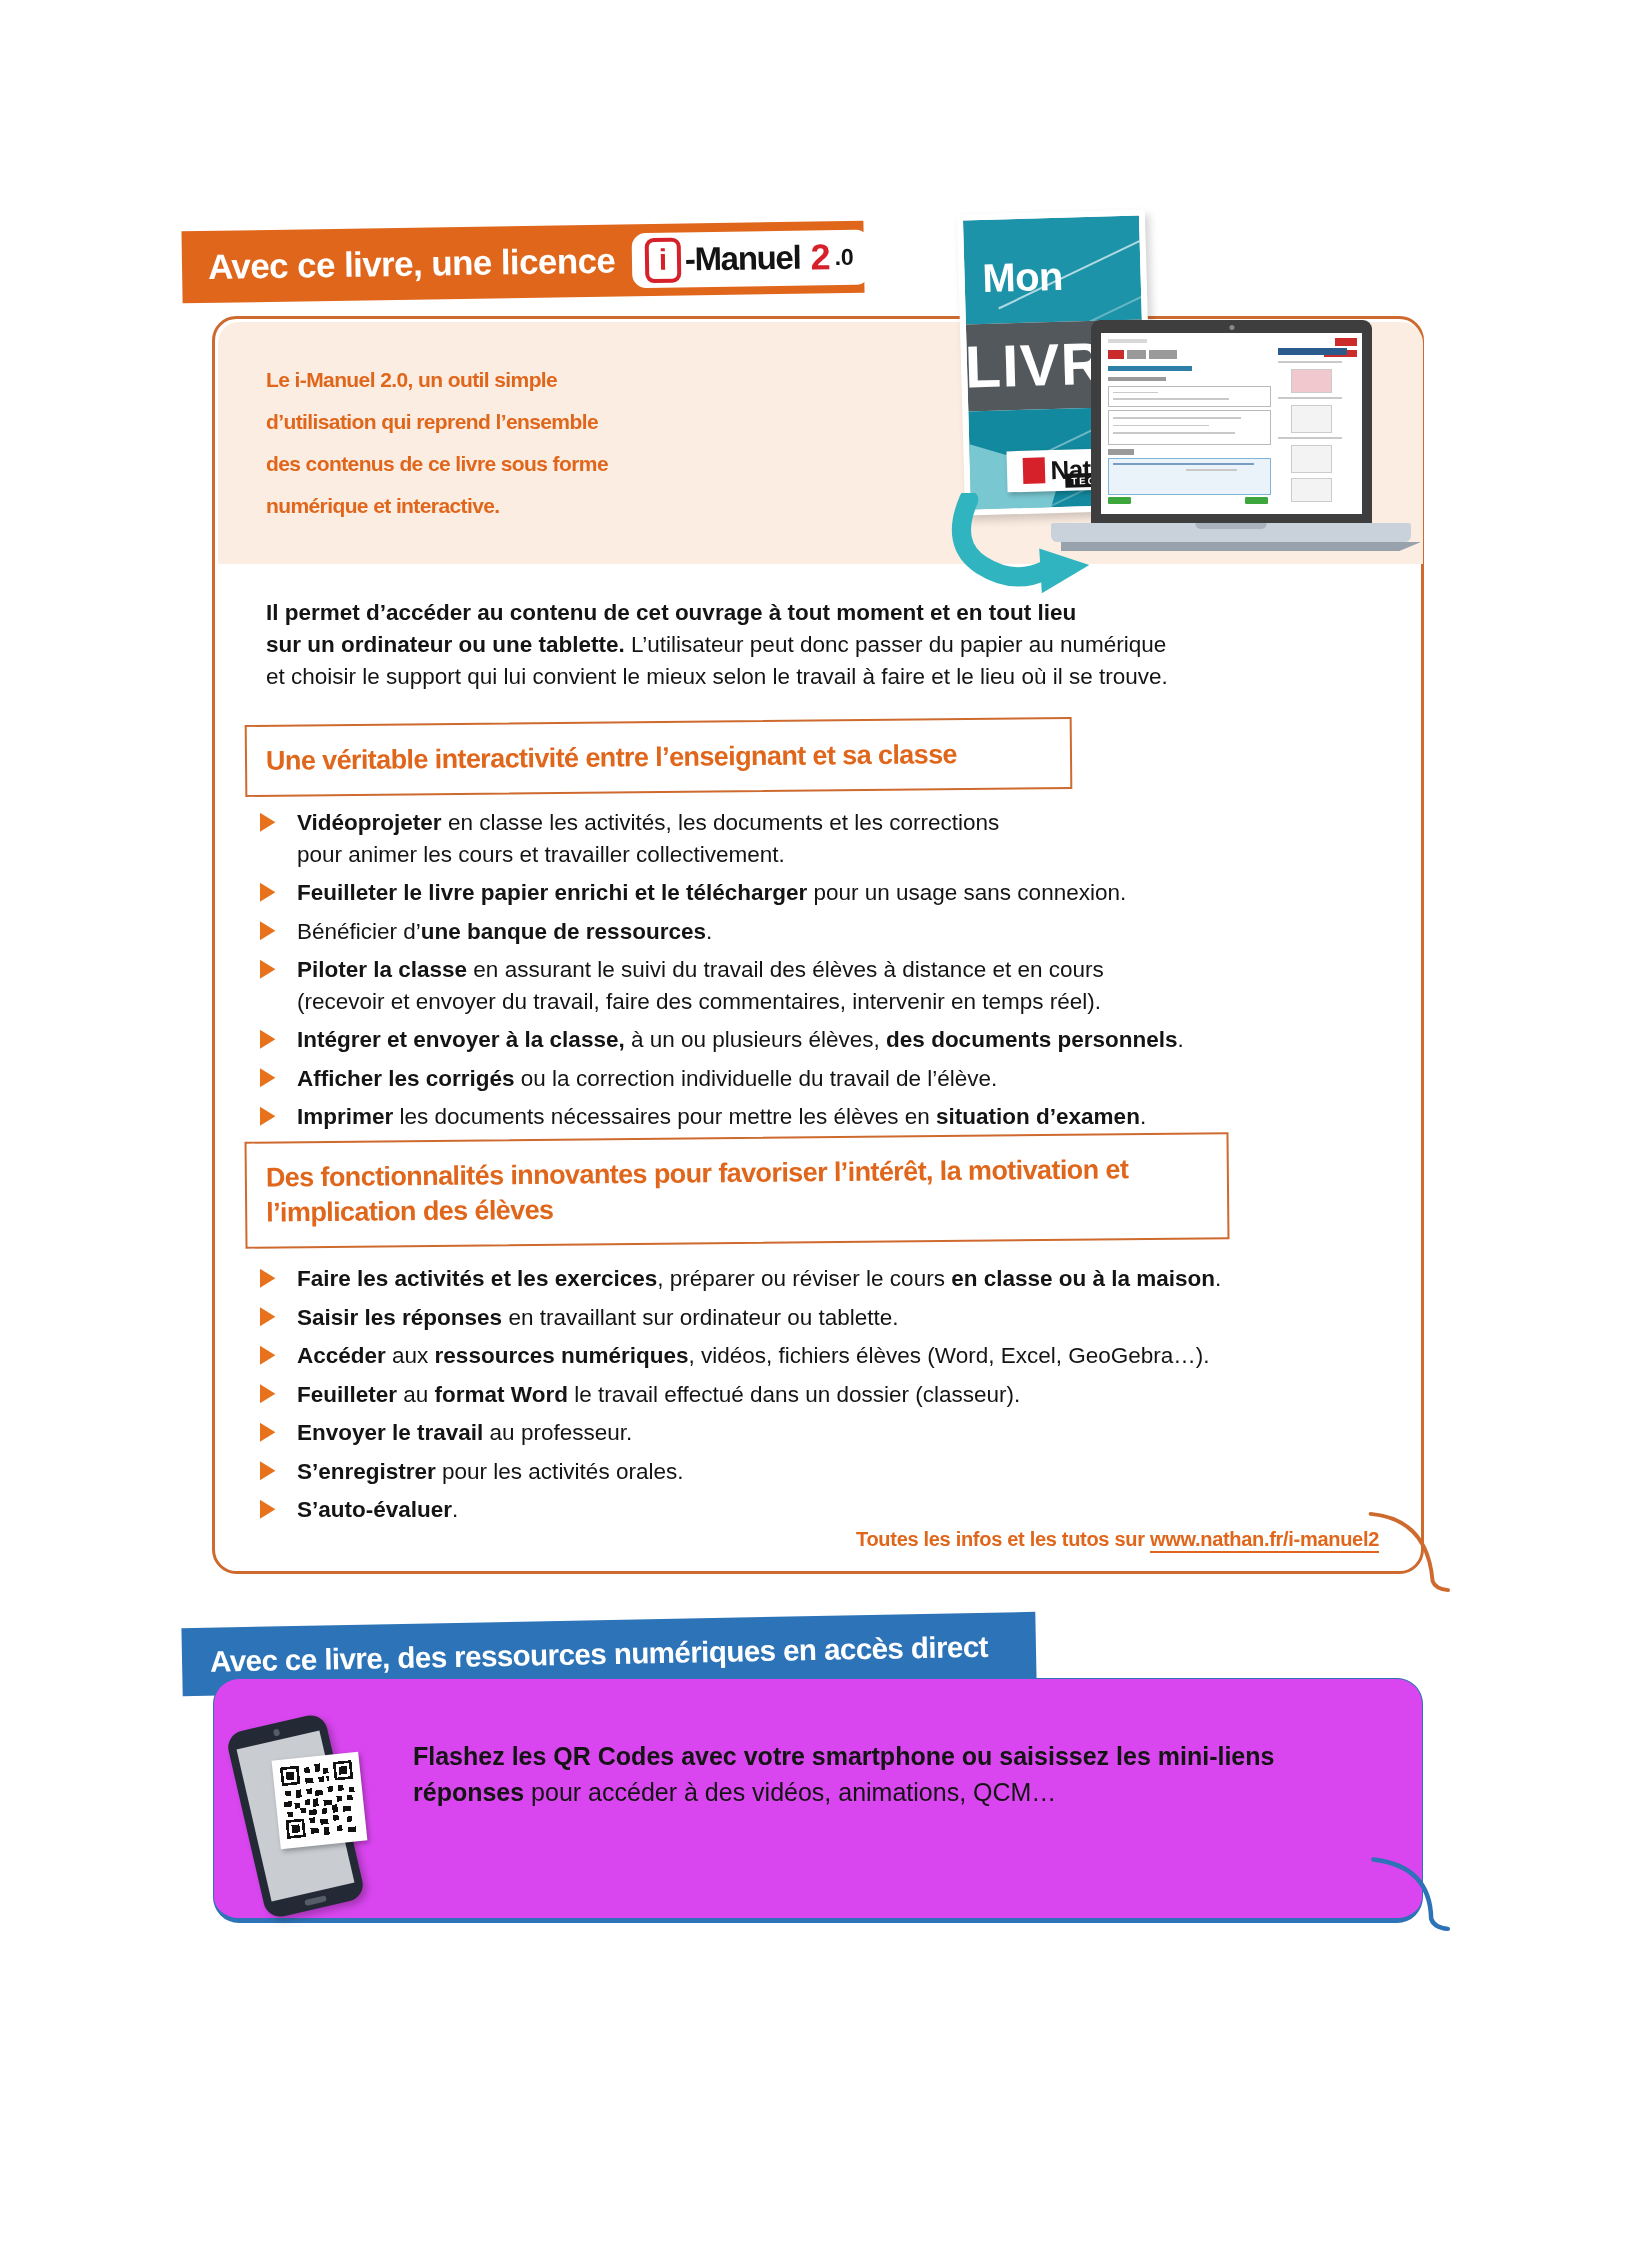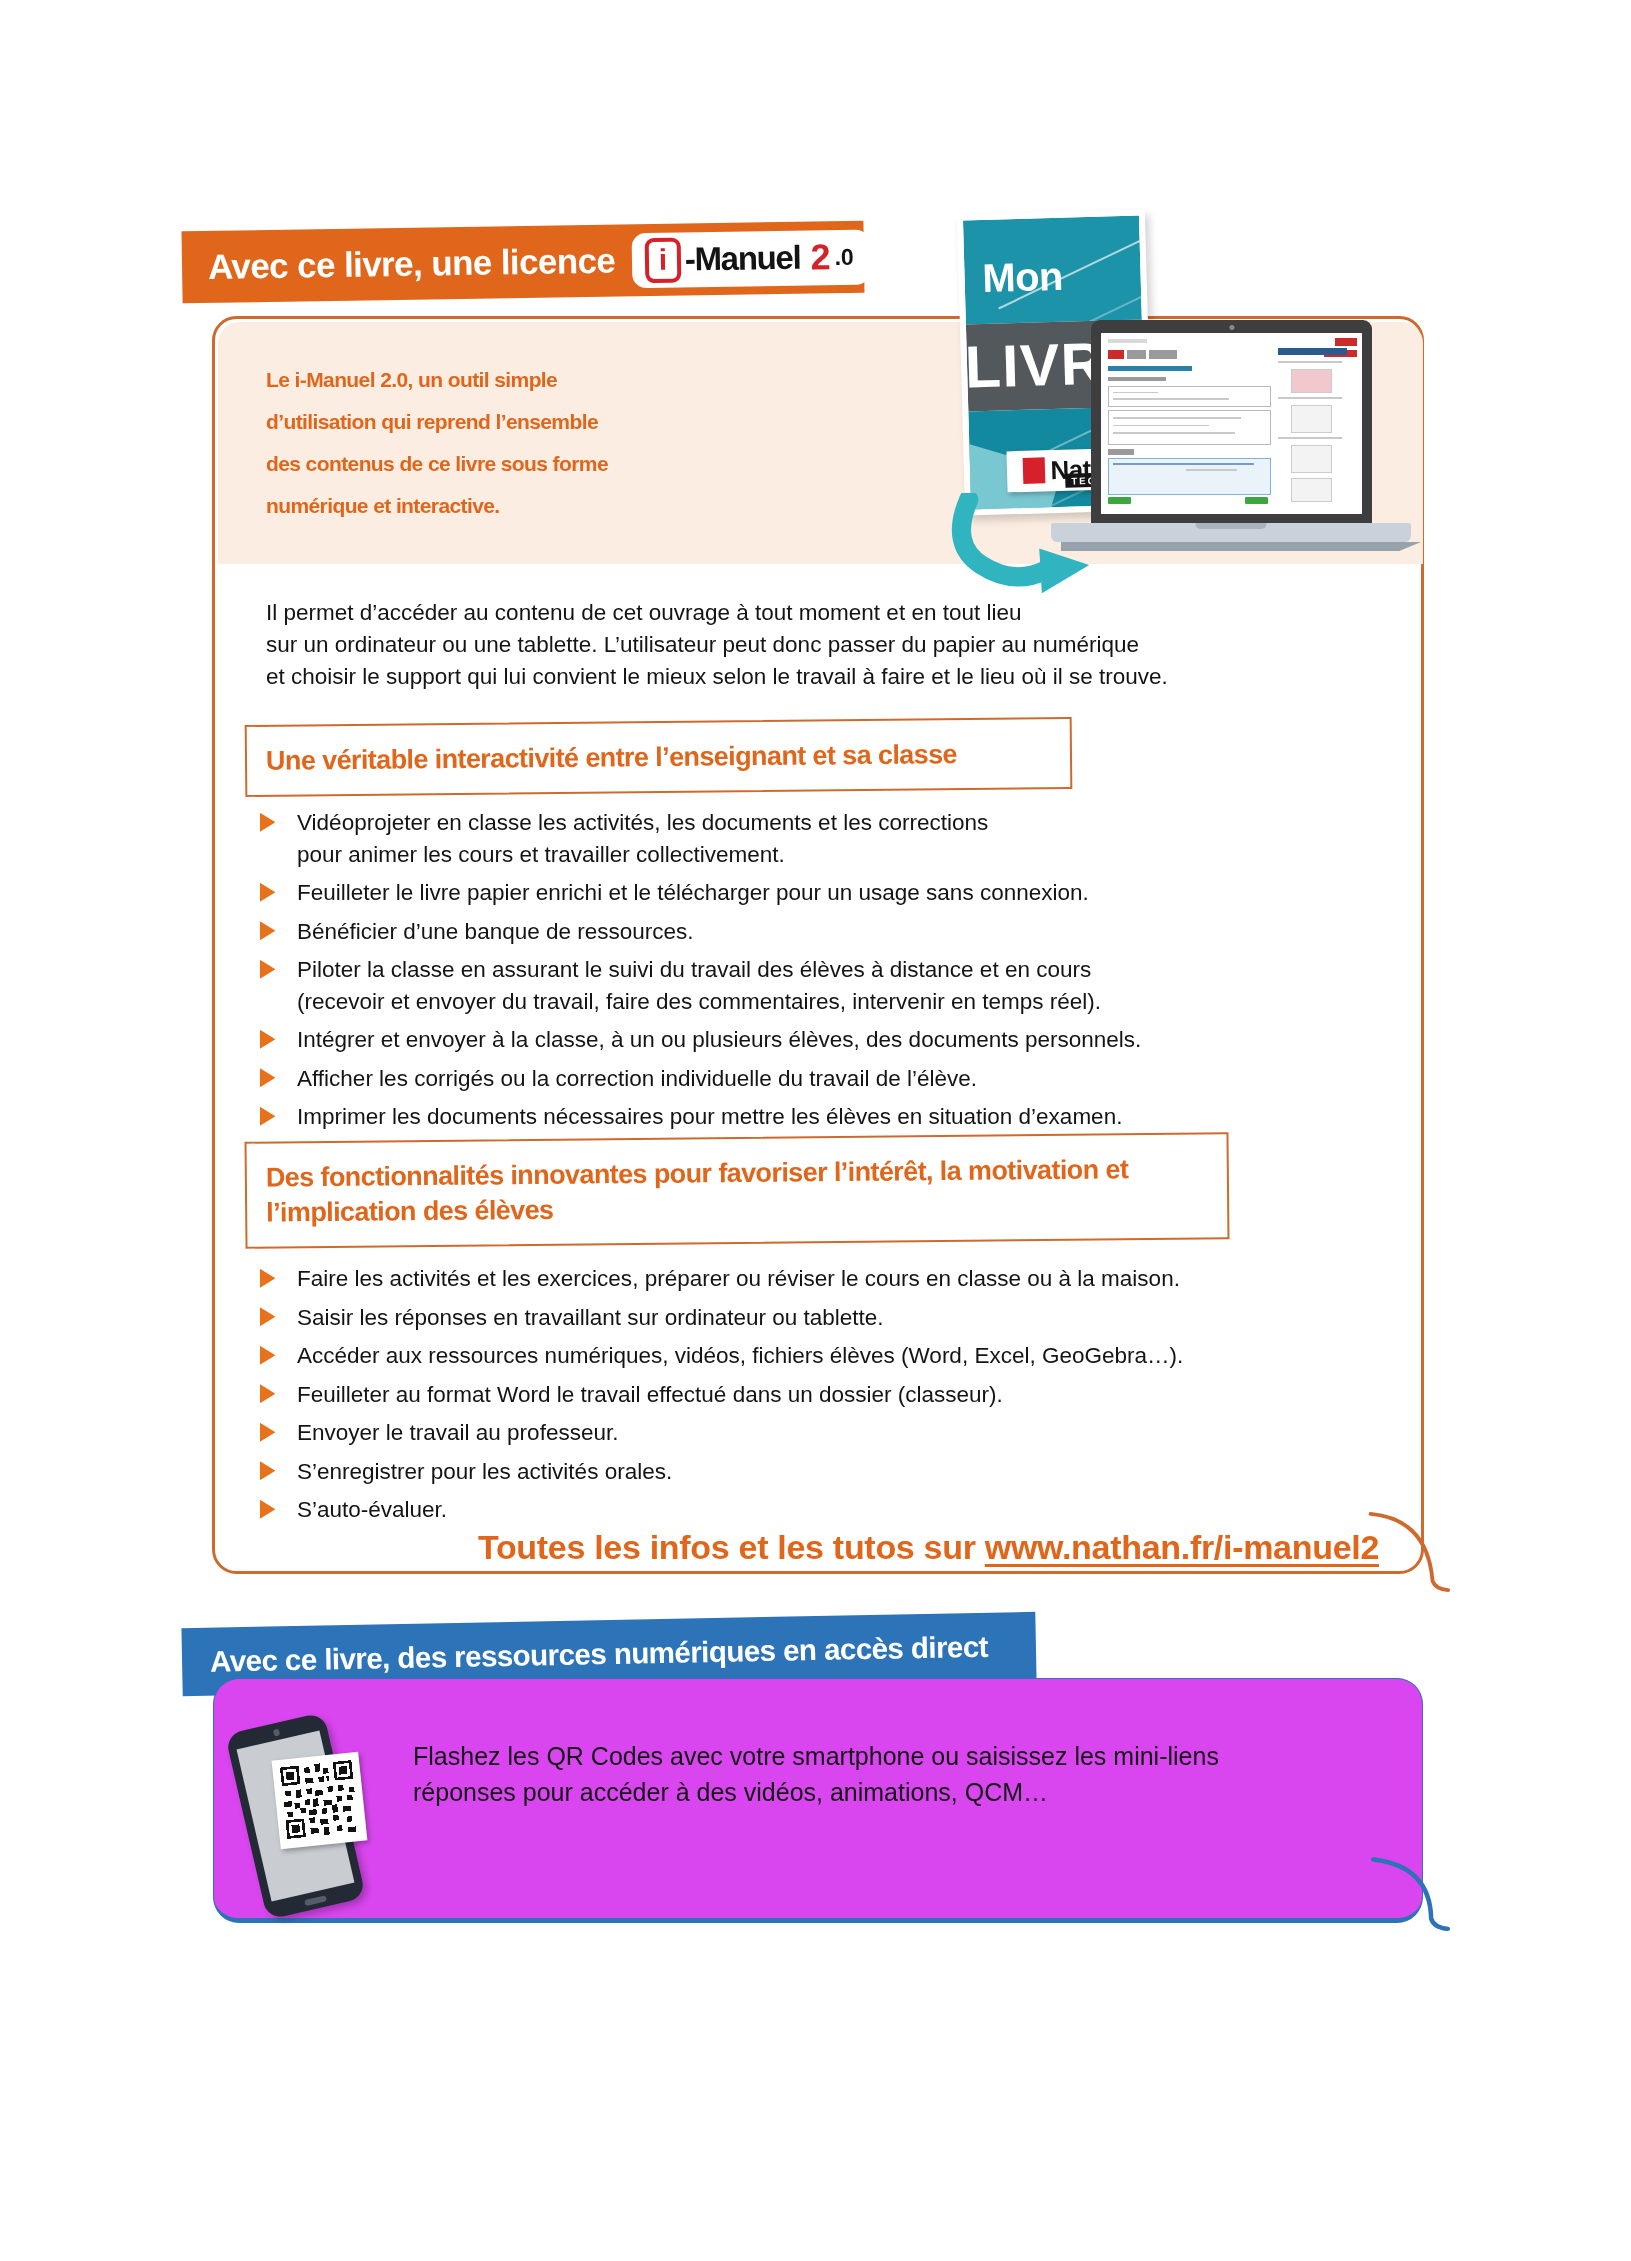--- a/index.html
+++ b/index.html
@@ -38,21 +38,21 @@
   .curl{position:absolute;pointer-events:none;}
   
   .intro{
     position:absolute;left:51px;top:40px;width:675px;
     color:#E0661B;font-weight:bold;font-size:21px;line-height:42px;letter-spacing:-0.6px;
   }
   .paragraph{
     position:absolute;left:51px;top:278px;width:1118px;
     font-size:22.5px;line-height:32px;color:#141414;
   }
-  .paragraph b,.bullet b,.qr-text b{font-weight:normal;text-align:right;}
+  .paragraph b,.bullet b,.qr-text b{font-weight:bold;text-align:right;}
   
   .sec-header{
     position:absolute;left:29.6px;background:#fff;border:2.6px solid #CE6A2E;
     color:#E0661B;font-weight:bold;font-size:27px;line-height:35px;letter-spacing:-0.6px;
     display:flex;align-items:center;padding:0 19px;box-sizing:border-box;
   }
   .sec1{top:402px;width:827px;height:72px;transform:rotate(-0.55deg);}
   .sec2{top:818px;width:984px;height:107px;transform:rotate(-0.55deg);}
   
   .bullets{position:absolute;left:45px;width:1143px;}
@@ -62,21 +62,21 @@
     position:relative;padding-left:37px;font-size:22.5px;line-height:31.5px;
     margin-bottom:7px;color:#141414;
   }
   .bullet .tri{
     position:absolute;left:0;top:5.8px;width:15.4px;height:19px;background:#E8721C;
     clip-path:polygon(0 0,100% 50%,0 100%);
   }
   
   .footer-link{
     position:absolute;right:42px;top:1209px;
-    color:#E0661B;font-weight:bold;font-size:34px;white-space:nowrap;letter-spacing:-0.3px;
+    color:#E0661B;font-weight:bold;font-size:20px;white-space:nowrap;letter-spacing:-0.3px;
   }
   .footer-link .url{text-decoration:underline;text-underline-offset:5.1px;cursor:pointer;}
   
   .book{
     position:absolute;left:961px;top:212px;width:188px;height:301px;
     background:#fff;padding:5.8px;box-sizing:border-box;transform:rotate(-1.6deg);
     box-shadow:3.9px 5.1px 9px rgba(0,0,0,0.18);
   }
   .book-inner{position:relative;width:100%;height:100%;overflow:hidden;}
   .book-top{position:absolute;left:0;top:0;width:100%;height:36%;background:#1C93A8;}

